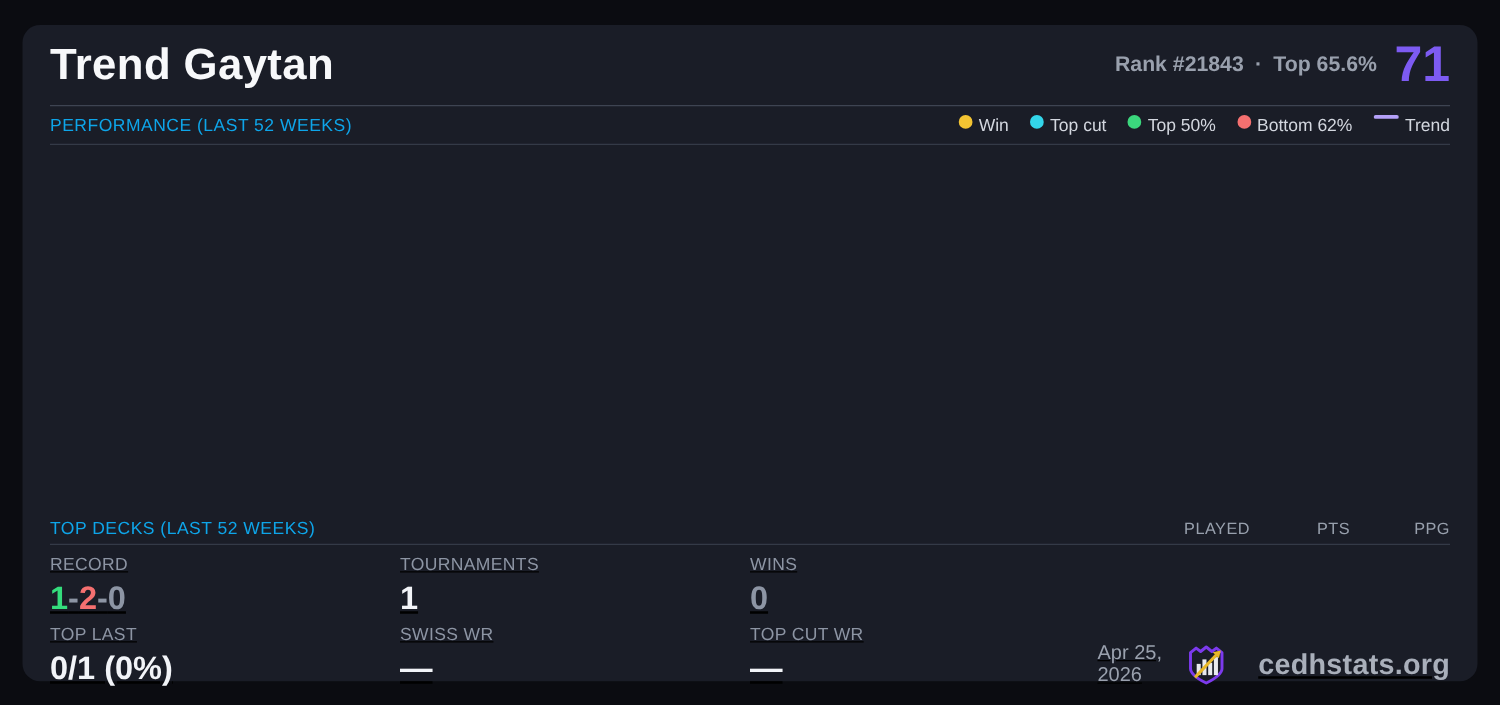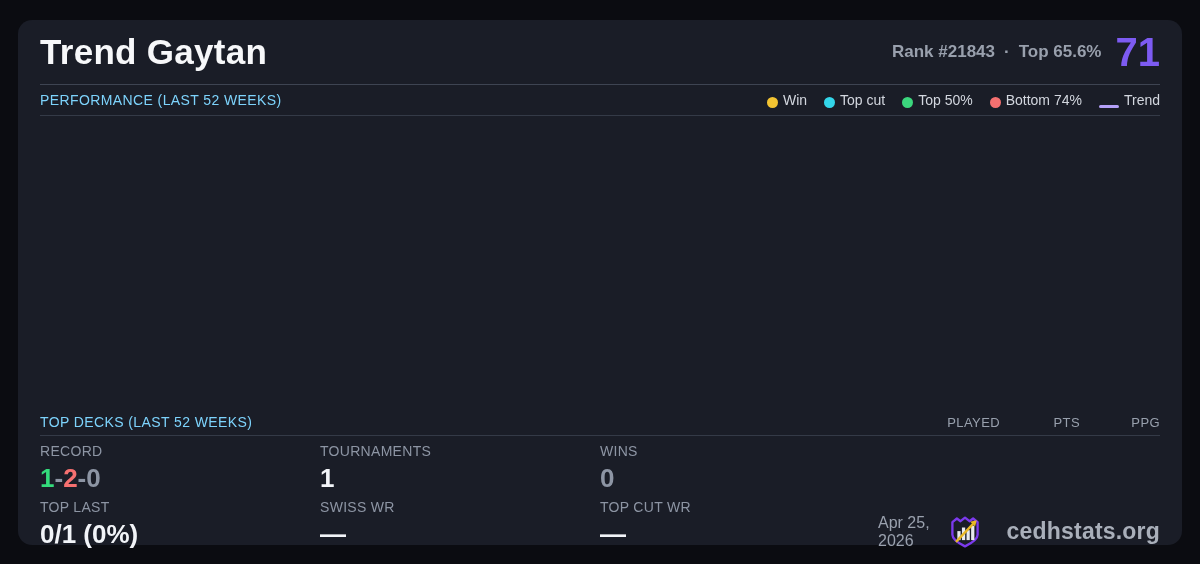--- a/index.html
+++ b/index.html
@@ -28,39 +28,40 @@
   }
   .header-right{display:flex;align-items:center;gap:14px;}
   .rank-line{display:flex;align-items:center;gap:9px;color:#99a0ad;font-size:17px;font-weight:600;}
   .score{font-size:40px;font-weight:700;color:#7d5bf2;line-height:1;}
   
   .perf-row{
     height:30px;
     display:flex;justify-content:space-between;align-items:center;
     border-bottom:1px solid #343a47;
   }
-  .section-title{font-size:14px;color:#7dd3fc;letter-spacing:.4px;}
+  .section-title{font-size:14px;color:#0ea5e9;letter-spacing:.4px;}
   .legend{display:flex;align-items:center;gap:17px;}
-  .legend-item{display:flex;align-items:flex-end;gap:5px;font-size:14px;color:#d3d7df;}
+  .legend-item{display:flex;align-items:flex-start;gap:5px;font-size:14px;color:#d3d7df;}
   .dot{width:11px;height:11px;border-radius:50%;display:inline-block;}
   .trend-line{width:20px;height:3px;border-radius:2px;display:inline-block;}
   
   .chart{height:293px;}
   
   .decks-row{
     height:26px;
     display:flex;justify-content:space-between;align-items:center;
     border-bottom:1px solid #343a47;
   }
   .deck-cols{display:flex;}
   .deck-col{width:80px;text-align:right;font-size:13px;color:#98a0ad;letter-spacing:.4px;}
   
   .stats-grid{
     display:grid;grid-template-columns:280px 280px 278px 1fr;
     padding-top:7px;
+    text-decoration:underline;
   }
   .stats-grid.row2{padding-top:5px;}
   .stat-label{font-size:14px;color:#8d95a4;letter-spacing:.3px;}
   .stat-value{font-size:26px;font-weight:700;color:#f2f4f8;margin-top:5px;line-height:1.15;}
   .green{color:#34dc7c}.red{color:#f57070}.gray{color:#8d95a4}
   
   .footer-cell{display:flex;flex-direction:row;align-items:flex-end;}
   .date{font-size:16px;color:#9aa1ae;}
   .brand-row{display:flex;align-items:center;gap:24px;margin-top:3px;}
   .brand{font-size:23px;font-weight:700;color:#a9afba;letter-spacing:.2px;}
@@ -92,21 +93,21 @@
       <span class="legend-item">
         <span class="dot" style="background:#33d6ea"></span>
         <span>Top cut</span>
       </span>
       <span class="legend-item">
         <span class="dot" style="background:#3bd77d"></span>
         <span>Top 50%</span>
       </span>
       <span class="legend-item">
         <span class="dot" style="background:#f57070"></span>
-        <span>Bottom 74%</span>
+        <span>Bottom 62%</span>
       </span>
       <span class="legend-item">
         <span class="trend-line" style="background:#b4a0f8"></span>
         <span>Trend</span>
       </span>
     </div>
   </div>
 
   <div class="chart"></div>
 

